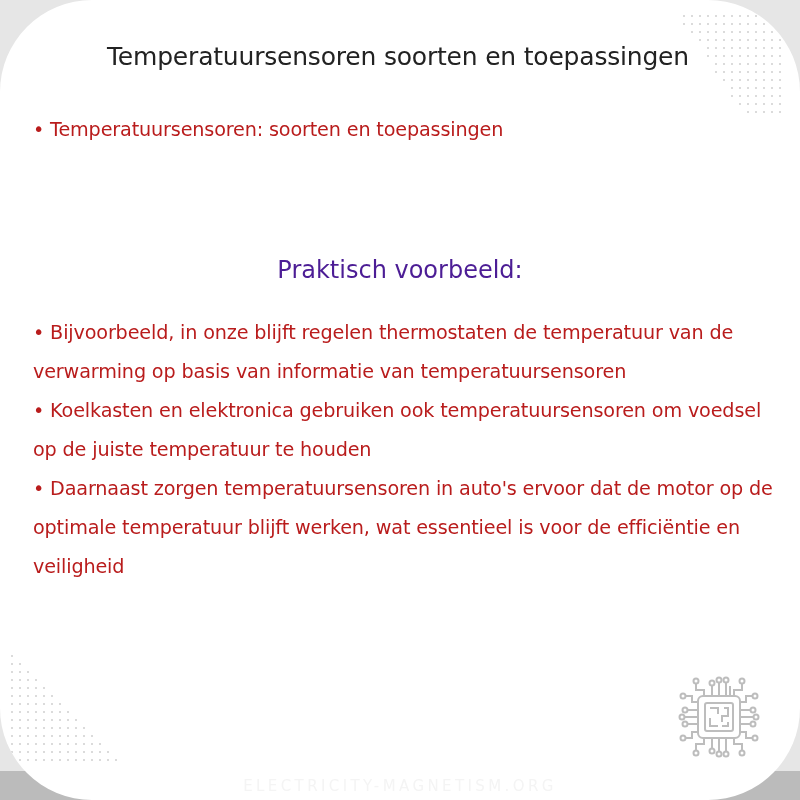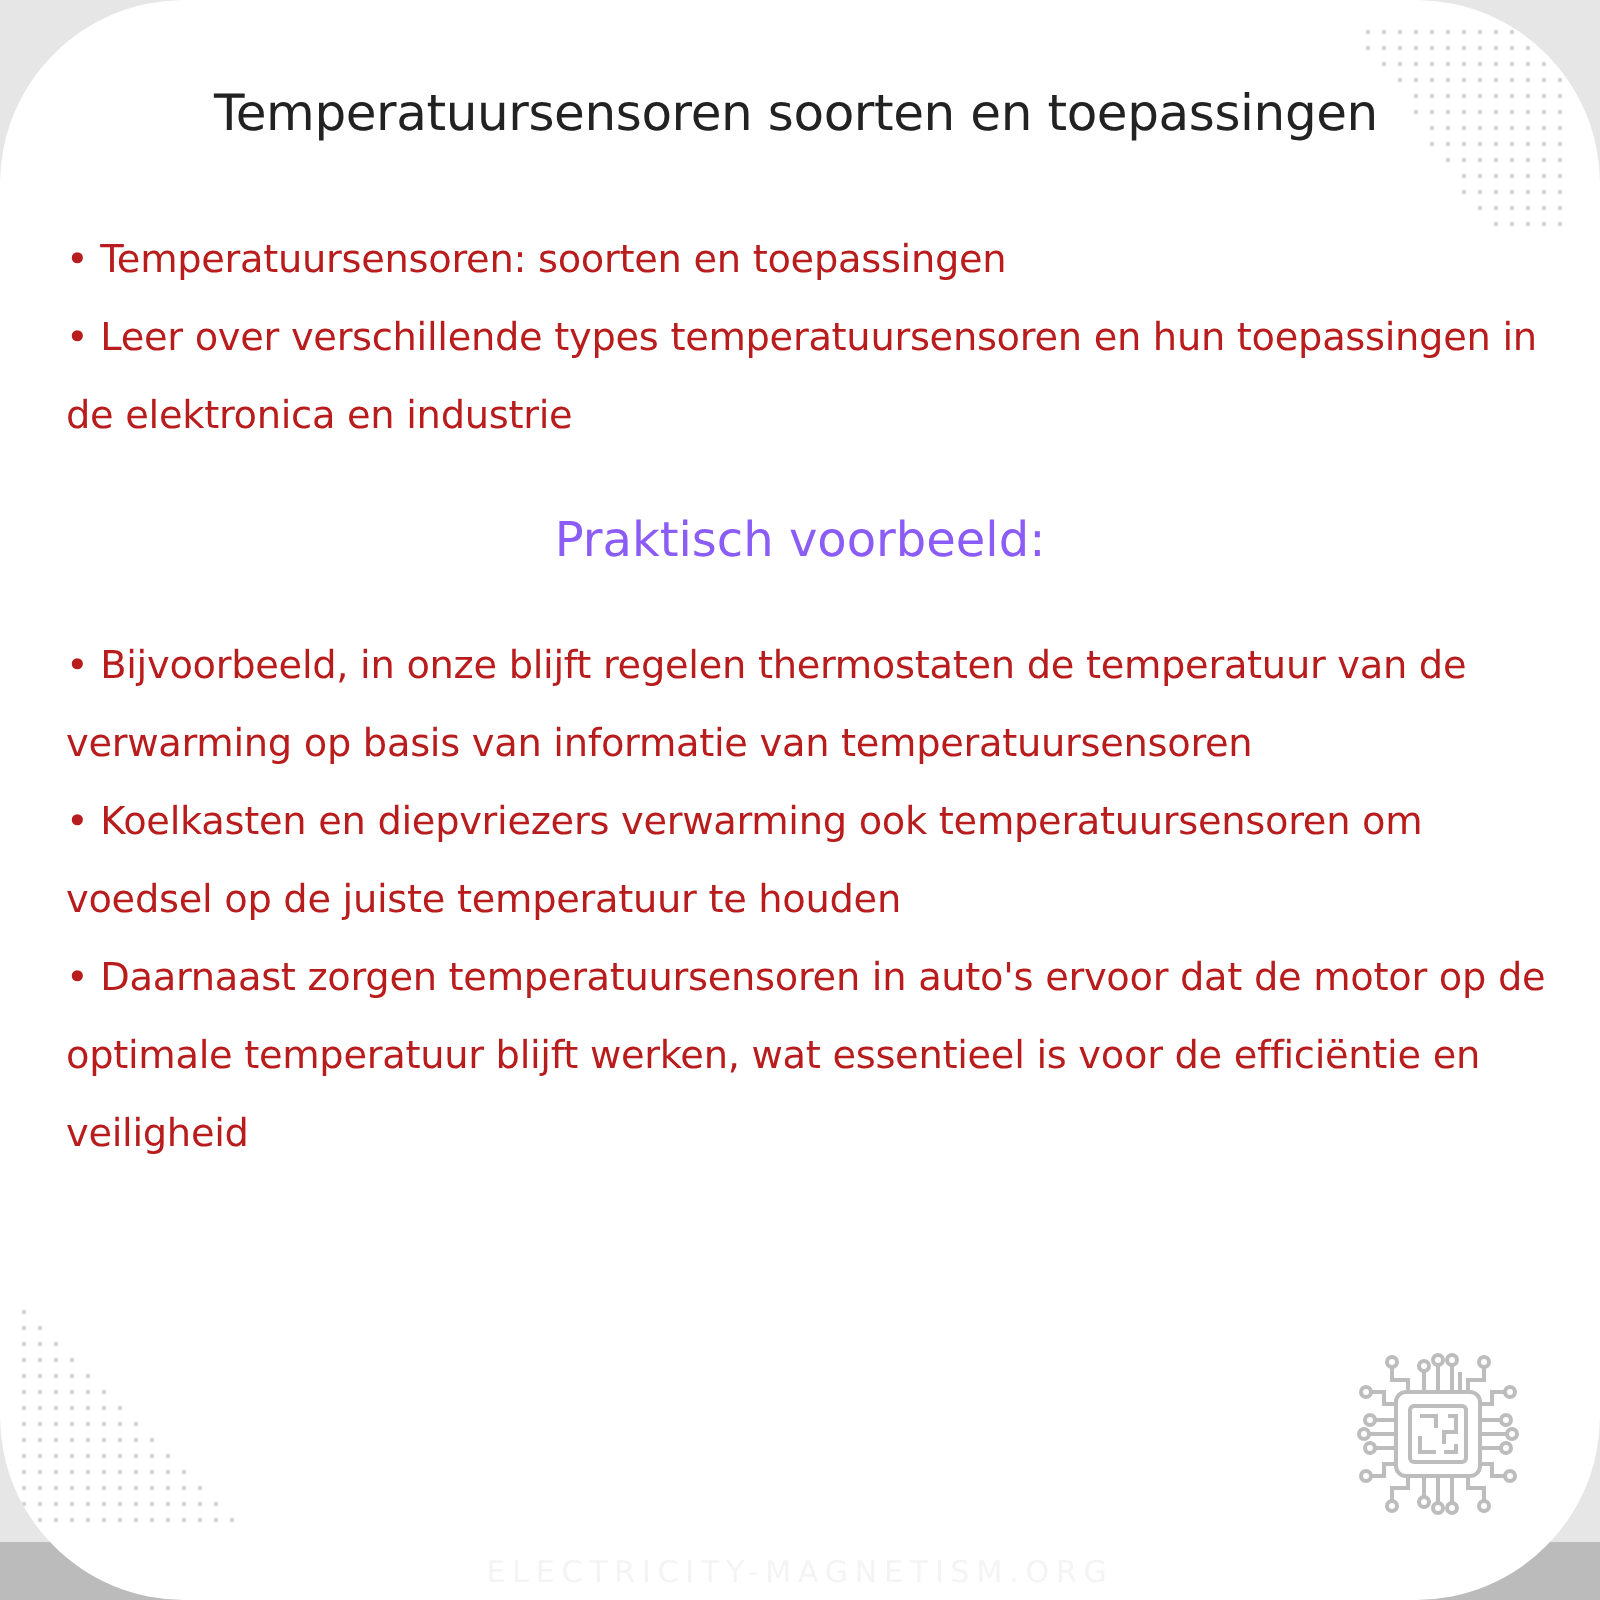--- a/index.html
+++ b/index.html
@@ -35,21 +35,21 @@
       position: absolute; left: 33px; width: 750px;
       font-size: 19.2px; line-height: 39px; color: #b91c1c;
       letter-spacing: -0.15px;
     }
     .bullets-intro { top: 110px; }
     .bullets-example { top: 313px; }
     .bullets p { margin: 0; }
     .subtitle {
       position: absolute; left: 0; top: 256px; width: 800px;
       text-align: center;
-      font-size: 24px; color: #8b5cf6;
+      font-size: 24px; color: #4c1d95;
     }
     .chip-icon {
       position: absolute; left: 674px; top: 672px; width: 90px; height: 90px;
     }
     .footer-text {
       position: absolute; left: 0; top: 772px; width: 800px; height: 28px;
       text-align: center; line-height: 28px;
       font-size: 15px; color: #f4f4f4;
       letter-spacing: 3.4px;
       font-family: "DejaVu Sans", sans-serif;
@@ -295,28 +295,27 @@
         <circle cx="92" cy="108" r="1.1"></circle>
         <circle cx="100" cy="108" r="1.1"></circle>
         <circle cx="108" cy="108" r="1.1"></circle>
       </g>
   </svg>
 
   <h1 class="title" style="margin:0;font-weight:normal;">Temperatuursensoren soorten en toepassingen</h1>
 
   <div class="bullets bullets-intro">
     <p>• Temperatuursensoren: soorten en toepassingen</p>
-    <p>• Leer over verschillende types temperatuursensoren en hun toepassingen in de elektronica en industrie</p>
   </div>
 
   <h2 class="subtitle" style="margin:0;font-weight:normal;">Praktisch voorbeeld:</h2>
 
   <div class="bullets bullets-example">
     <p>• Bijvoorbeeld, in onze blijft regelen thermostaten de temperatuur van de verwarming op basis van informatie van temperatuursensoren</p>
-    <p>• Koelkasten en diepvriezers verwarming ook temperatuursensoren om voedsel op de juiste temperatuur te houden</p>
+    <p>• Koelkasten en elektronica gebruiken ook temperatuursensoren om voedsel op de juiste temperatuur te houden</p>
     <p>• Daarnaast zorgen temperatuursensoren in auto's ervoor dat de motor op de optimale temperatuur blijft werken, wat essentieel is voor de efficiëntie en veiligheid</p>
   </div>
 
   <svg class="chip-icon" viewBox="0 0 90 90" fill="none" stroke="#bdbdbd" stroke-width="2">
 
     <rect x="24" y="24" width="42" height="42" rx="5"></rect>
     <rect x="31" y="31" width="28" height="28" rx="2"></rect>
 
     <path d="M36 36 h8 v6 M50 36 h4 v8 h-6 v6 M36 46 v8 h8 M54 50 v4 h-6"></path>
 

